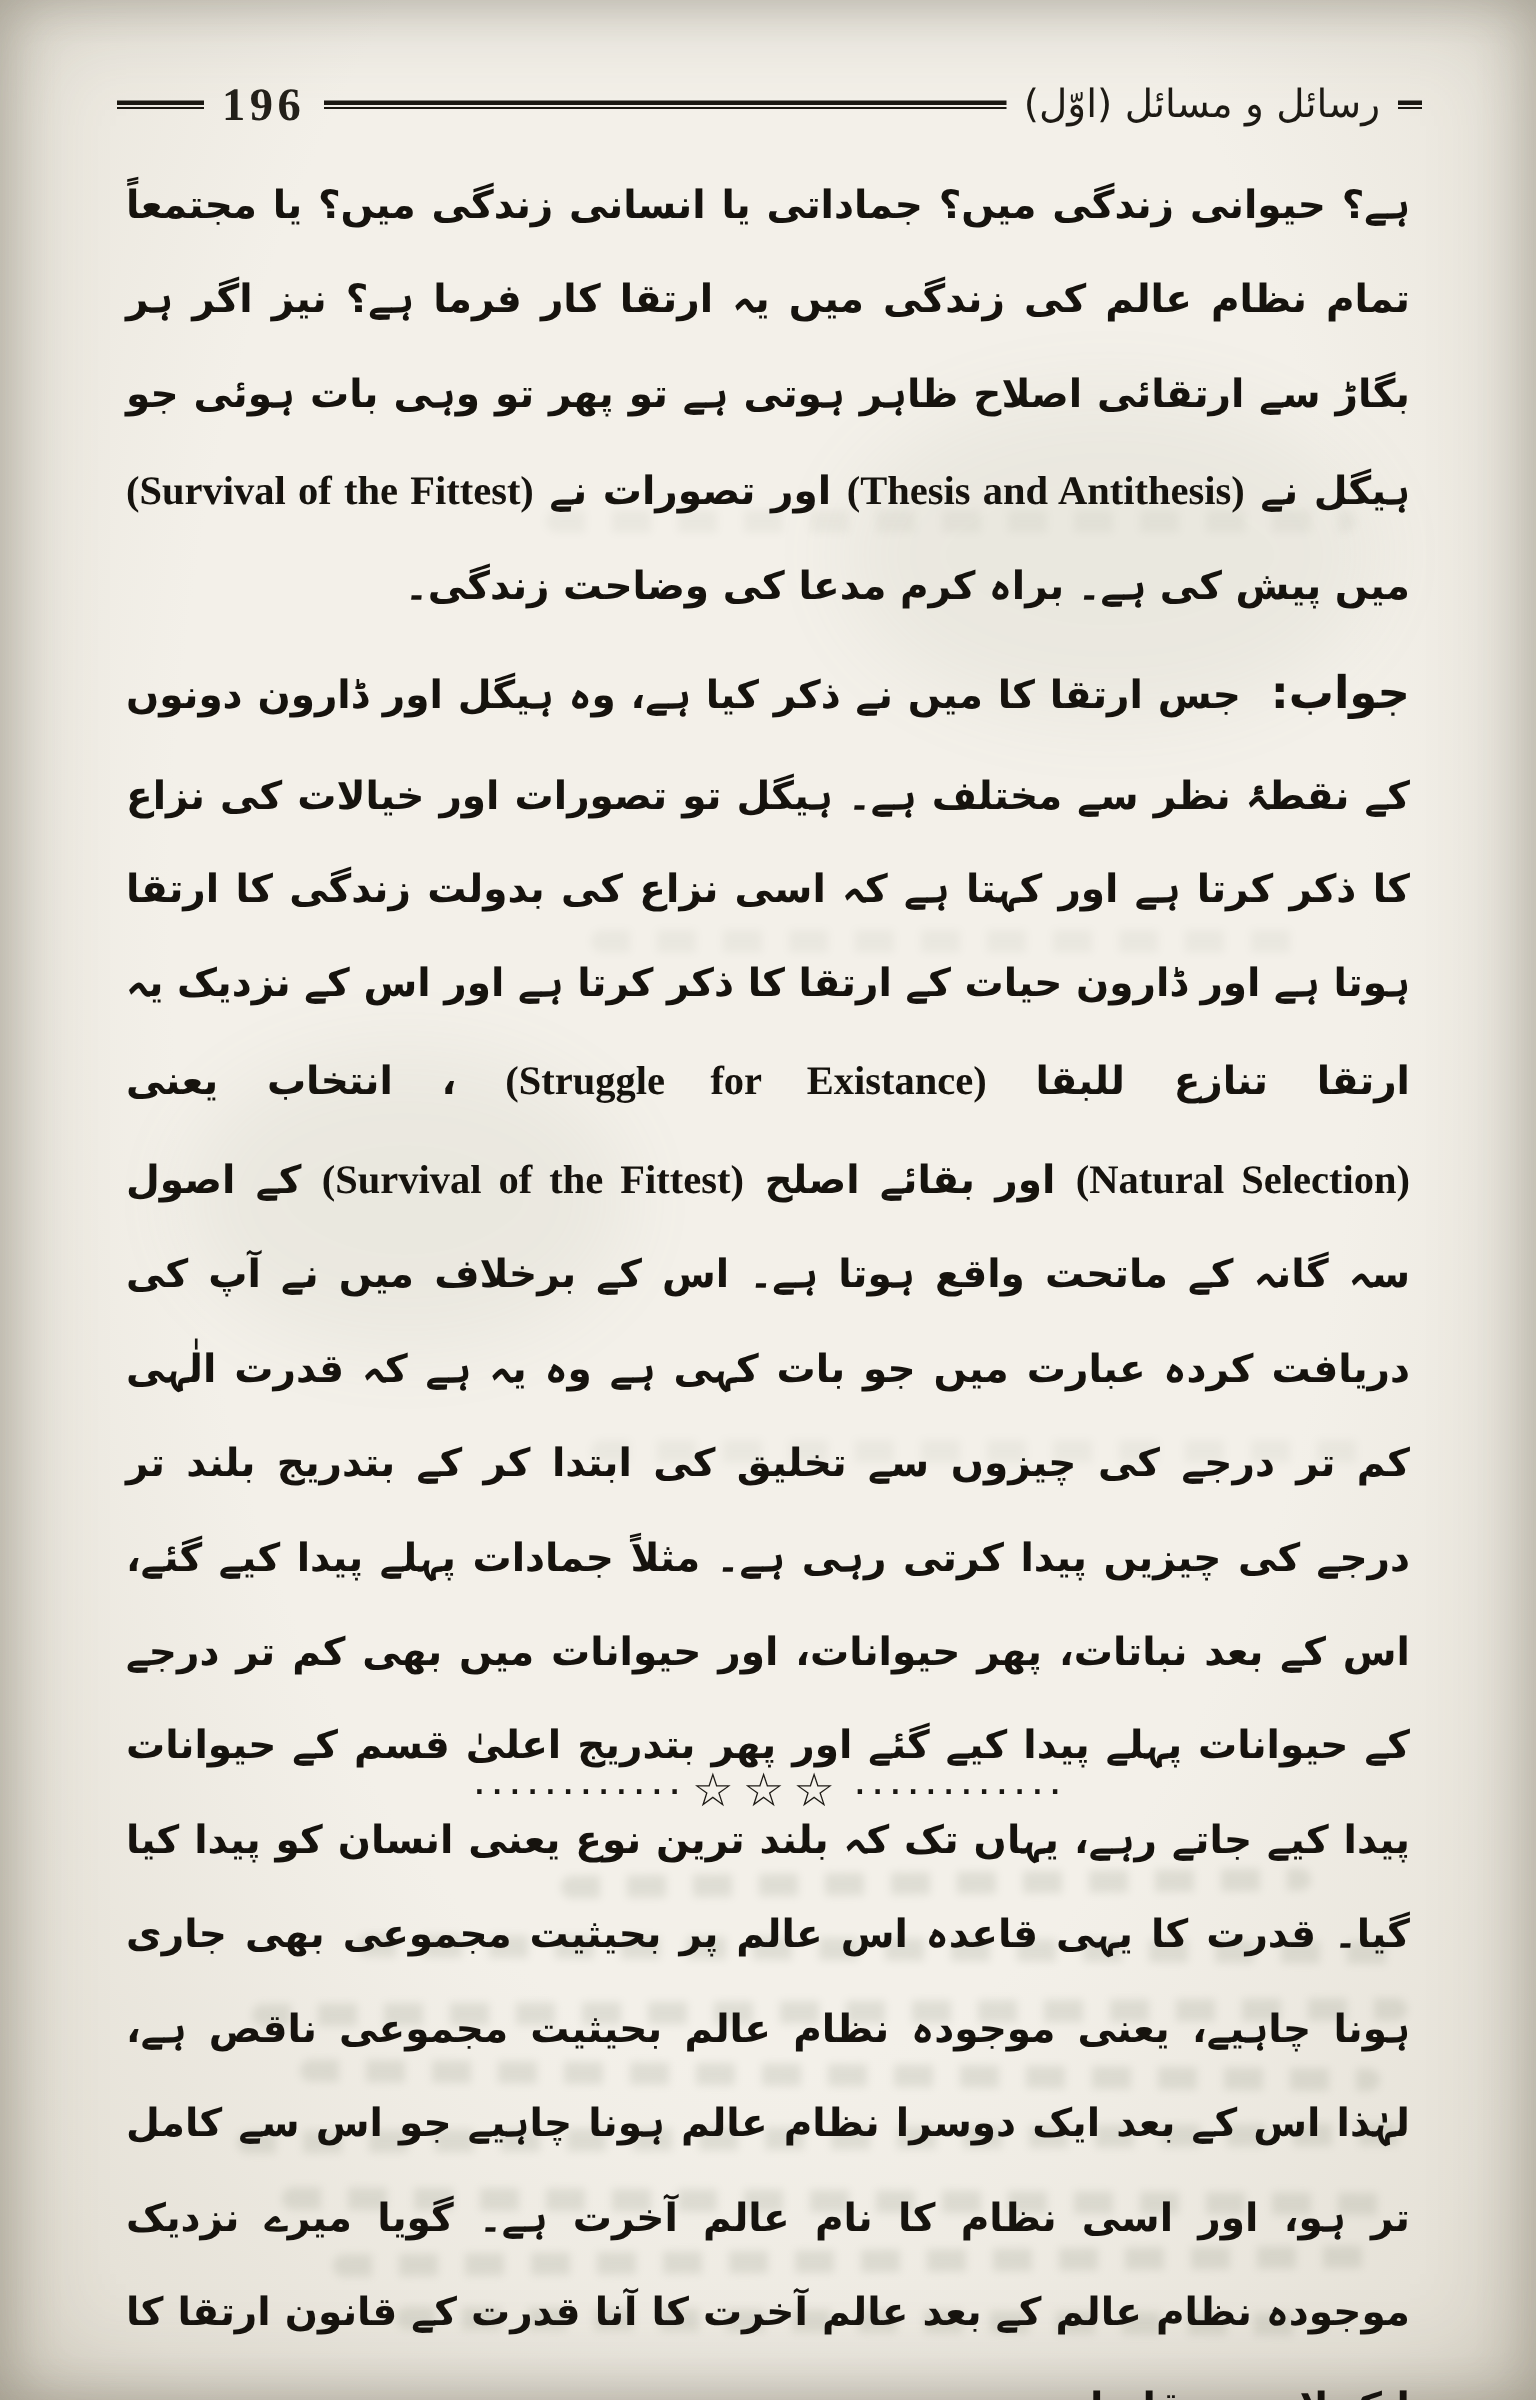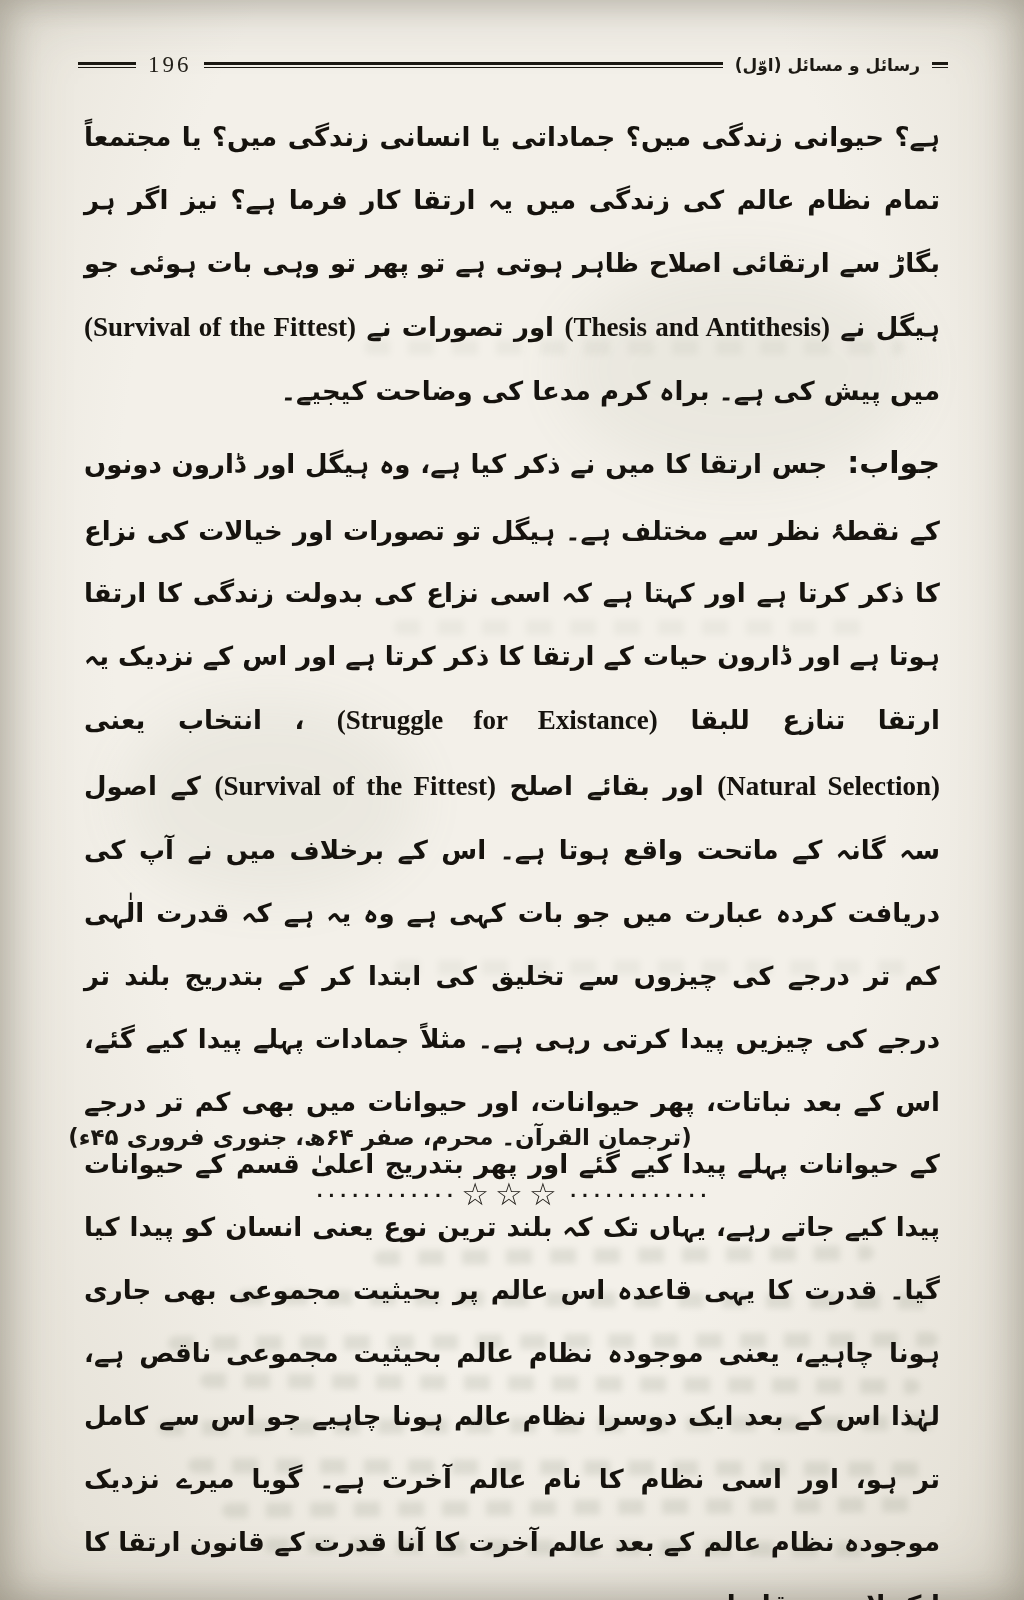--- a/index.html
+++ b/index.html
@@ -25,24 +25,24 @@
   }
   .rule{
     height:7px;
     background:linear-gradient(to bottom,#1b1812 0 3px,transparent 3px 4.5px,#1b1812 4.5px 6px,transparent 6px);
   }
   .rule-left{width:58px;}
   .rule-mid{flex:1;}
   .rule-right{width:16px;}
   .page-num{
     font-family:"Liberation Serif",serif;
-    font-size:23px;font-weight:normal;letter-spacing:3px;color:#23201a;
+    font-size:31px;font-weight:bold;letter-spacing:3px;color:#23201a;
   }
   .header-title{
-    direction:rtl;font-size:17px;font-weight:bold;white-space:nowrap;color:#1d1a14;
+    direction:rtl;font-size:26px;font-weight:normal;white-space:nowrap;color:#1d1a14;
   }
   
   .body-text{
     position:absolute;top:106px;left:84px;right:84px;z-index:3;
     direction:rtl;text-align:justify;
     font-size:26px;font-weight:bold;line-height:2.42;color:#16130e;
   }
   .body-text p{margin:0 0 4px 0;}
   .en{
     font-family:"Liberation Serif",serif;
@@ -93,35 +93,34 @@
     <span class="header-title">رسائل و مسائل (اوّل)</span>
     <span class="rule rule-right"></span>
   </div>
 
   <div class="body-text">
     <p>
       <span>ہے؟ حیوانی زندگی میں؟ جماداتی یا انسانی زندگی میں؟ یا مجتمعاً تمام نظام عالم کی زندگی میں یہ ارتقا کار فرما ہے؟ نیز اگر ہر بگاڑ سے ارتقائی اصلاح ظاہر ہوتی ہے تو پھر تو وہی بات ہوئی جو ہیگل نے</span>
       <span class="en">(Thesis and Antithesis)</span>
       <span>اور تصورات نے</span>
       <span class="en">(Survival of the Fittest)</span>
-      <span>میں پیش کی ہے۔ براہ کرم مدعا کی وضاحت کیجیے۔</span>
+      <span>میں پیش کی ہے۔ براہ کرم مدعا کی وضاحت زندگی۔</span>
     </p>
     <p>
       <span class="answer-label">جواب:</span>
       <span>جس ارتقا کا میں نے ذکر کیا ہے، وہ ہیگل اور ڈارون دونوں کے نقطۂ نظر سے مختلف ہے۔ ہیگل تو تصورات اور خیالات کی نزاع کا ذکر کرتا ہے اور کہتا ہے کہ اسی نزاع کی بدولت زندگی کا ارتقا ہوتا ہے اور ڈارون حیات کے ارتقا کا ذکر کرتا ہے اور اس کے نزدیک یہ ارتقا تنازع للبقا</span>
       <span class="en">(Struggle for Existance)</span>
       <span>، انتخاب یعنی</span>
       <span class="en">(Natural Selection)</span>
       <span>اور بقائے اصلح</span>
       <span class="en">(Survival of the Fittest)</span>
       <span>کے اصول سہ گانہ کے ماتحت واقع ہوتا ہے۔ اس کے برخلاف میں نے آپ کی دریافت کردہ عبارت میں جو بات کہی ہے وہ یہ ہے کہ قدرت الٰہی کم تر درجے کی چیزوں سے تخلیق کی ابتدا کر کے بتدریج بلند تر درجے کی چیزیں پیدا کرتی رہی ہے۔ مثلاً جمادات پہلے پیدا کیے گئے، اس کے بعد نباتات، پھر حیوانات، اور حیوانات میں بھی کم تر درجے کے حیوانات پہلے پیدا کیے گئے اور پھر بتدریج اعلیٰ قسم کے حیوانات پیدا کیے جاتے رہے، یہاں تک کہ بلند ترین نوع یعنی انسان کو پیدا کیا گیا۔ قدرت کا یہی قاعدہ اس عالم پر بحیثیت مجموعی بھی جاری ہونا چاہیے، یعنی موجودہ نظام عالم بحیثیت مجموعی ناقص ہے، لہٰذا اس کے بعد ایک دوسرا نظام عالم ہونا چاہیے جو اس سے کامل تر ہو، اور اسی نظام کا نام عالم آخرت ہے۔ گویا میرے نزدیک موجودہ نظام عالم کے بعد عالم آخرت کا آنا قدرت کے قانون ارتقا کا ایک لازمی تقاضا ہے۔</span>
     </p>
   </div>
 
-  <div class="citation">(ترجمان القرآن۔ محرم، صفر ۶۴ھ، جنوری فروری ۴۵ء)</div>
 
   <div class="star-divider">
     <span class="dots">............</span>
     <span class="stars">☆☆☆</span>
     <span class="dots">............</span>
   </div>
 
   <div class="blob" style="left:560px;top:260px;width:360px;height:220px;"></div>
   <div class="blob" style="left:120px;top:700px;width:300px;height:200px;"></div>
   <div class="ghost faint" style="right:120px;top:340px;width:540px;"></div>

